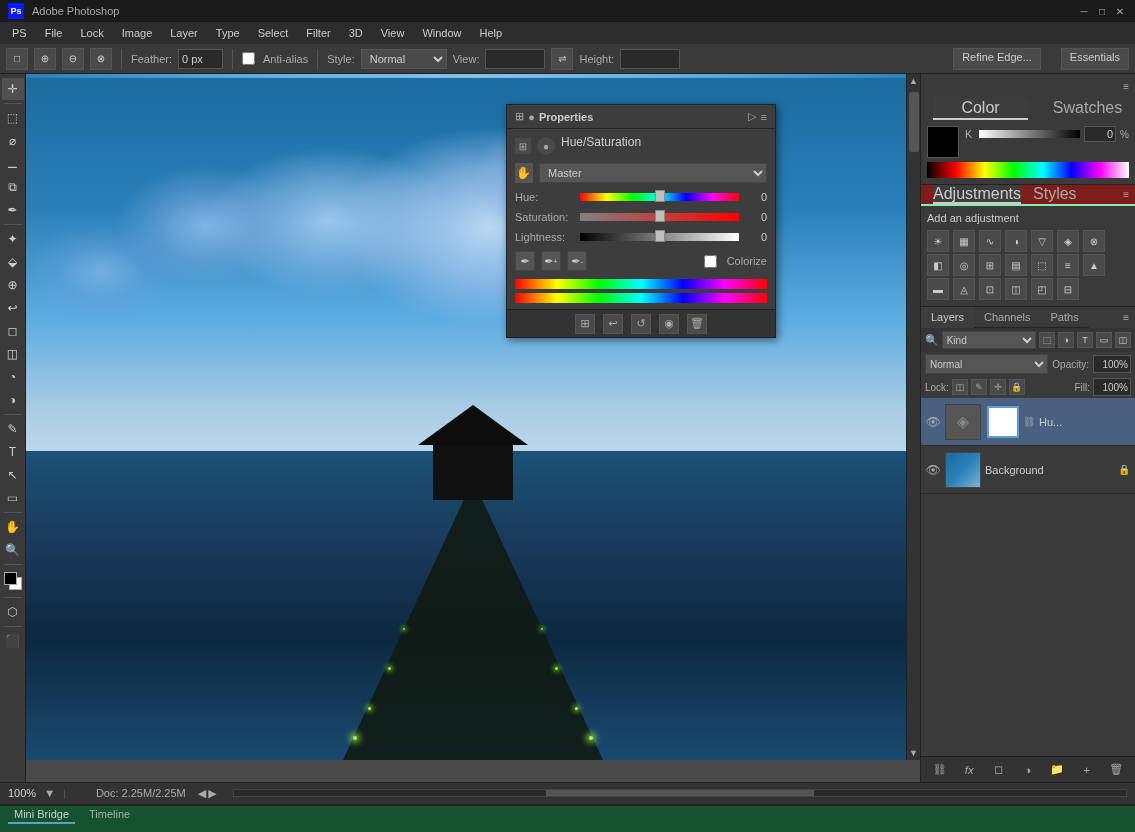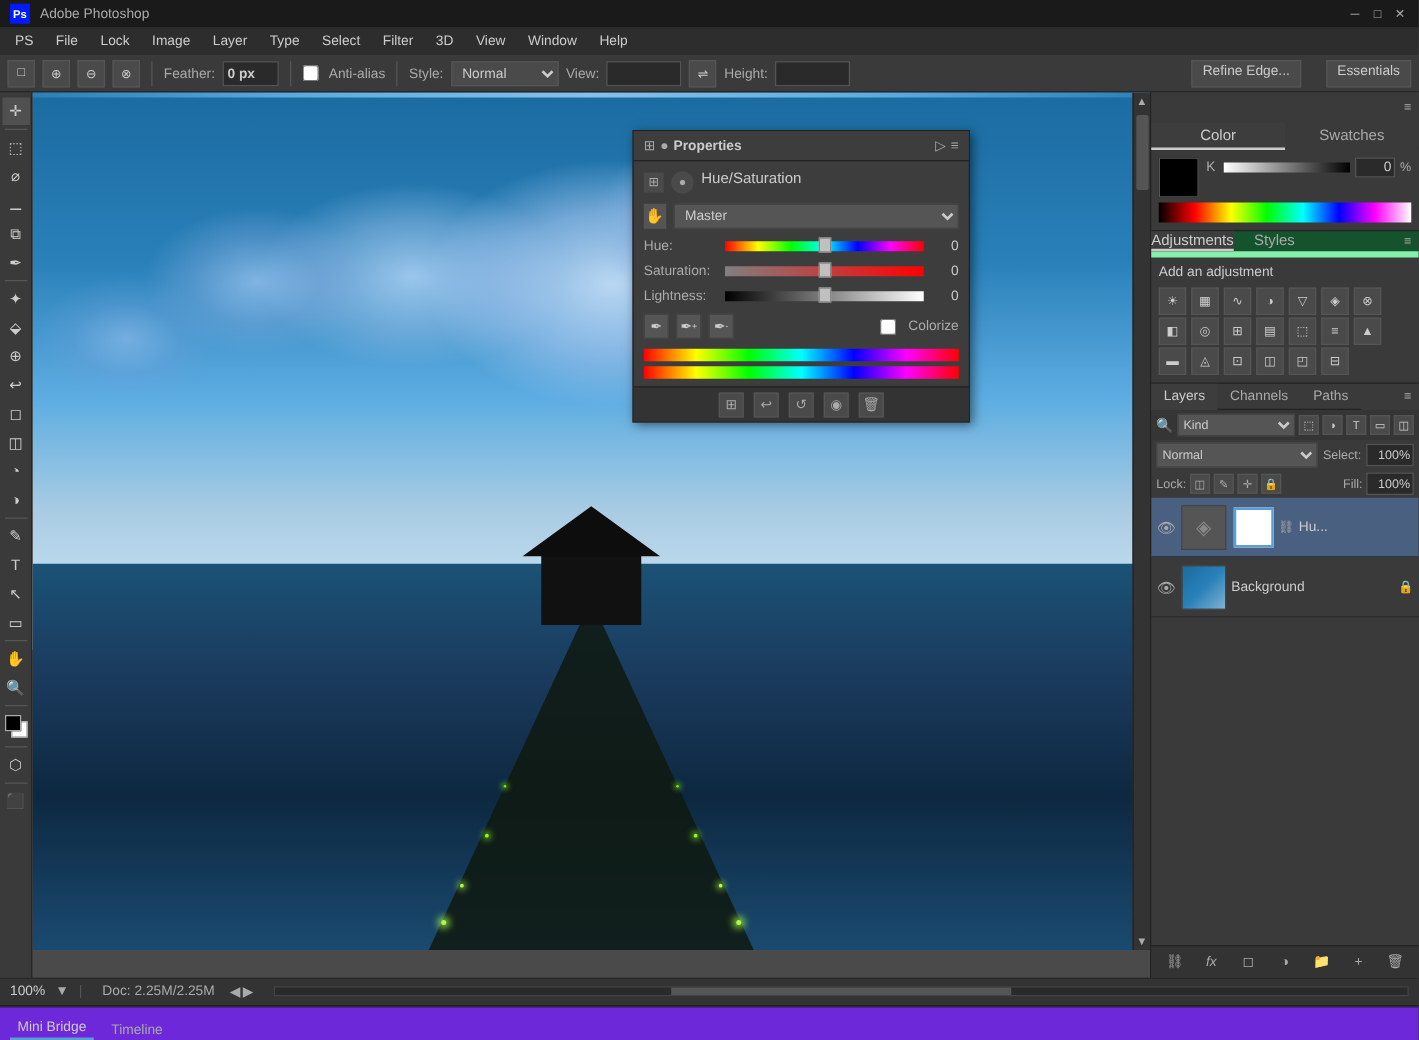--- a/index.html
+++ b/index.html
@@ -14,21 +14,21 @@
 
     
     #menubar { height: 22px; background: #2d2d2d; display: flex; align-items: center; padding: 0 4px; gap: 2px; }
     .menu-item { padding: 2px 8px; color: #ccc; cursor: pointer; font-size: 11px; }
 
     
     #optionsbar { height: 30px; background: #3a3a3a; border-bottom: 1px solid #222; display: flex; align-items: center; padding: 0 6px; gap: 6px; }
     .opt-btn { width: 22px; height: 22px; background: #4a4a4a; border: 1px solid #555; display: flex; align-items: center; justify-content: center; cursor: pointer; color: #ccc; font-size: 10px; }
     .opt-sep { width: 1px; height: 20px; background: #555; margin: 0 3px; }
     .opt-label { color: #aaa; font-size: 11px; }
-    .opt-input { width: 45px; height: 20px; background: #2a2a2a; border: 1px solid #555; color: #ccc; font-size: 11px; padding: 0 3px; font-weight: bold; }
+    .opt-input { width: 45px; height: 20px; background: #2a2a2a; border: 1px solid #555; color: #ccc; font-size: 11px; padding: 0 3px; }
     .opt-checkbox { margin-right: 2px; }
     .opt-select { height: 20px; background: #4a4a4a; border: 1px solid #555; color: #ccc; font-size: 11px; padding: 0 4px; }
     .opt-btn-text { padding: 2px 8px; height: 22px; background: #4a4a4a; border: 1px solid #555; color: #ccc; font-size: 11px; cursor: pointer; }
 
     
     #main { display: flex; height: calc(832px - 22px - 22px - 30px - 50px); }
 
     
     #left-toolbar { width: 26px; background: #3a3a3a; border-right: 1px solid #222; display: flex; flex-direction: column; align-items: center; padding: 4px 0; gap: 1px; }
     .tool-btn { width: 22px; height: 22px; background: transparent; border: none; display: flex; align-items: center; justify-content: center; cursor: pointer; color: #ccc; font-size: 12px; position: relative; }
@@ -76,21 +76,21 @@
     .pipette-btn { width: 20px; height: 20px; background: #555; border: 1px solid #444; display: flex; align-items: center; justify-content: center; cursor: pointer; color: #ccc; font-size: 11px; }
     .color-bars { width: 100%; height: 10px; background: linear-gradient(to right, #ff0000, #ffff00, #00ff00, #00ffff, #0000ff, #ff00ff, #ff0000); margin-bottom: 4px; }
     .panel-footer { height: 28px; background: #333; display: flex; align-items: center; justify-content: center; gap: 8px; border-top: 1px solid #222; }
     .footer-btn { width: 20px; height: 20px; background: #4a4a4a; border: 1px solid #555; display: flex; align-items: center; justify-content: center; cursor: pointer; color: #aaa; font-size: 11px; }
 
     
     #right-panel { width: 215px; background: #3a3a3a; border-left: 1px solid #222; display: flex; flex-direction: column; }
 
     
     #color-swatches-tabs { display: flex; height: 22px; background: #3a3a3a; }
-    .cs-tab { flex: 1; display: flex; align-items: center; justify-content: center; color: #aaa; font-size: 12px; cursor: pointer; border-bottom: 2px solid transparent; }
+    .cs-tab { flex: 1; display: flex; align-items: center; justify-content: center; color: #aaa; font-size: 16px; cursor: pointer; border-bottom: 2px solid transparent; margin-left: 12px; }
     .cs-tab.active { color: #ccc; border-bottom: 2px solid #ccc; background: #3d3d3d; }
 
     #color-section { padding: 6px; }
     .color-preview { width: 32px; height: 32px; background: #000; border: 1px solid #555; margin-right: 6px; flex-shrink: 0; }
     .color-sliders { flex: 1; }
     .color-slider-row { display: flex; align-items: center; margin-bottom: 4px; gap: 4px; }
     .cs-label { color: #aaa; font-size: 11px; width: 10px; }
     .cs-slider { flex: 1; height: 8px; position: relative; cursor: pointer; }
     .cs-input { width: 32px; height: 16px; background: #2a2a2a; border: 1px solid #555; color: #ccc; font-size: 11px; text-align: right; padding: 0 2px; }
     .pct-label { color: #aaa; font-size: 10px; }
@@ -121,26 +121,26 @@
 
     
     .layers-footer { height: 26px; background: #333; display: flex; align-items: center; justify-content: space-around; border-top: 1px solid #222; padding: 0 4px; }
     .layers-foot-btn { width: 18px; height: 18px; display: flex; align-items: center; justify-content: center; cursor: pointer; color: #aaa; font-size: 11px; }
 
     
     #bottom-bar { height: 50px; background: #3a3a3a; border-top: 1px solid #222; display: flex; flex-direction: column; }
     #status-bar { height: 22px; background: #333; display: flex; align-items: center; padding: 0 8px; gap: 8px; border-bottom: 1px solid #222; }
     .status-pct { color: #ccc; font-size: 11px; }
     .status-zoom-btn { color: #aaa; cursor: pointer; font-size: 11px; }
-    .status-doc { color: #aaa; font-size: 11px; margin-left: 8px; }
+    .status-doc { color: #aaa; font-size: 11px; margin-left: 22px; }
     .status-nav { display: flex; gap: 2px; margin-left: 4px; }
     .status-nav-btn { color: #aaa; cursor: pointer; font-size: 11px; }
     .scrollbar-track { flex: 1; height: 8px; background: #2a2a2a; border: 1px solid #444; position: relative; }
     .scrollbar-thumb { position: absolute; width: 30%; height: 100%; background: #555; left: 35%; }
-    #minibridge-bar { height: 28px; background: #6d28d9; display: flex; align-items: flex-end; padding: 0 8px; gap: 8px; border-top: 1px solid #222; }
+    #minibridge-bar { height: 28px; background: #14532d; display: flex; align-items: flex-start; padding: 0 8px; gap: 8px; border-top: 1px solid #222; }
     .mini-tab { color: #aaa; font-size: 11px; cursor: pointer; padding: 2px 6px; }
     .mini-tab.active { color: #ccc; border-bottom: 2px solid #5a9fd4; }
 
     
     .slider-wrapper { position: relative; width: 100%; height: 12px; }
     .slider-bg { width: 100%; height: 8px; position: absolute; top: 2px; }
     .slider-knob { position: absolute; top: -1px; width: 10px; height: 12px; background: #c0c0c0; border: 1px solid #888; cursor: ew-resize; transform: translateX(-50%); }
   </style>
 </head>
 <body>
@@ -384,21 +384,21 @@
             <div class="cs-slider" style="flex:1;background:linear-gradient(to right,#fff,#000);height:8px;"></div>
             <input class="cs-input" type="text" value="0" style="">
             <span class="pct-label">%</span>
           </div>
         </div>
       </div>
 
       <div class="spectrum-bar full-spectrum" style="height:16px;margin-top:4px;"></div>
     </div>
 
-    <div style="display:flex;height:22px;background:#14532d;border-top:1px solid #222;border-bottom:5px solid #86efac;">
+    <div style="display:flex;height:22px;background:#7f1d1d;border-top:1px solid #222;border-bottom:2px solid #86efac;">
       <div class="cs-tab active">Adjustments</div>
       <div class="cs-tab">Styles</div>
       <div style="flex:1;"></div>
       <div style="display:flex;align-items:center;padding:0 6px;color:#aaa;font-size:10px;cursor:pointer;">≡</div>
     </div>
 
     <div id="adj-section">
       <div class="adj-title">Add an adjustment</div>
 
       <div class="adj-grid">
@@ -451,21 +451,21 @@
       <div class="adj-btn" style="width:16px;height:16px;font-size:9px;">◫</div>
     </div>
 
     <div style="display:flex;align-items:center;padding:2px 4px;gap:4px;">
       <select style="flex:1;height:20px;background:#555;border:1px solid #444;color:#ccc;font-size:10px;">
         <option>Normal</option>
         <option>Multiply</option>
         <option>Screen</option>
         <option>Overlay</option>
       </select>
-      <span style="color:#aaa;font-size:10px;">Select:</span>
+      <span style="color:#aaa;font-size:10px;">Opacity:</span>
       <input type="text" value="100%" style="width: 38px; height: 18px; background: rgb(42, 42, 42); border: 1px solid rgb(85, 85, 85); color: rgb(204, 204, 204); font-size: 10px; text-align: right; padding: 0px 2px;">
     </div>
 
     <div style="display:flex;align-items:center;padding:2px 4px;gap:3px;">
       <span style="color:#aaa;font-size:10px;">Lock:</span>
       <div class="lock-btn">◫</div>
       <div class="lock-btn">✎</div>
       <div class="lock-btn">✛</div>
       <div class="lock-btn">🔒</div>
       <div style="flex:1;"></div>

